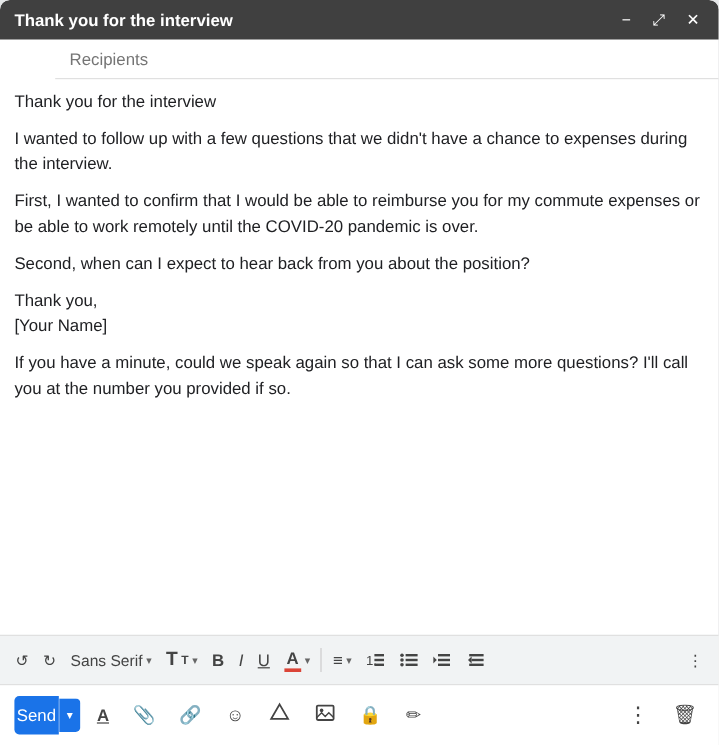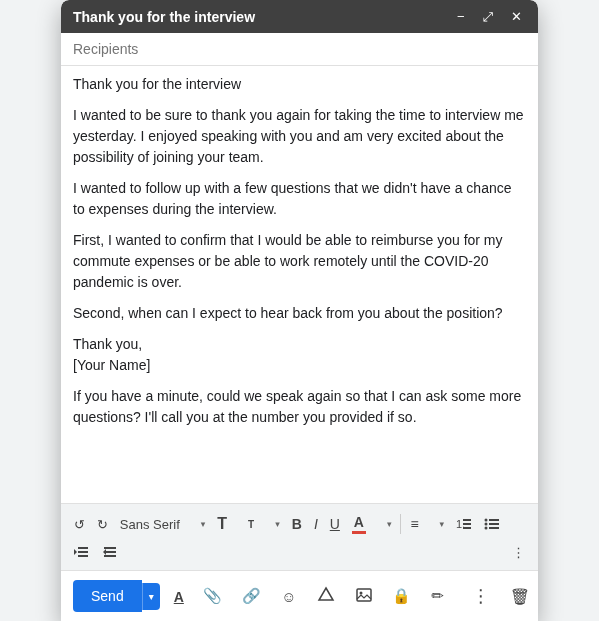--- a/index.html
+++ b/index.html
@@ -1,19 +1,19 @@
 <!DOCTYPE html>
 <html><head>
   <meta charset="utf-8">
   <style>
     * { box-sizing: border-box; margin: 0; padding: 0; }
     body { font-family: Arial, sans-serif; font-size: 14px; background: #f1f3f4; display: flex; justify-content: center; align-items: center; min-height: 100vh; }
 
     .compose-window {
-      width: 477px;
+      width: 599px;
       height: 621px;
       background: #fff;
       border-radius: 8px 8px 0 0;
       box-shadow: 0 8px 24px rgba(0,0,0,0.3);
       display: flex;
       flex-direction: column;
       overflow: hidden;
     }
 
     .title-bar {
@@ -46,20 +46,21 @@
       padding: 2px 4px;
       line-height: 1;
     }
 
     .recipients-row {
       padding: 8px 12px;
       border-bottom: 1px solid #e0e0e0;
       color: #757575;
       font-size: 14px;
       flex-shrink: 0;
+      margin-left: 46px;
     }
 
     .body-area {
       flex: 1;
       overflow-y: auto;
       padding: 8px 12px;
       font-size: 14px;
       color: #202124;
       line-height: 1.5;
     }
@@ -99,21 +100,21 @@
     .font-family-select {
       background: none;
       border: none;
       cursor: pointer;
       padding: 4px 5px;
       border-radius: 3px;
       font-size: 13px;
       color: #444;
       display: flex;
       align-items: center;
-      gap: 21px;
+      gap: 3px;
     }
 
     .divider-v {
       width: 1px;
       height: 20px;
       background: #ccc;
       margin: 0 2px;
     }
 
     .caret-down {
@@ -133,21 +134,21 @@
 
     .send-btn-group {
       display: flex;
       align-items: center;
     }
 
     .send-btn {
       background: #1a73e8;
       color: #fff;
       border: none;
-      padding: 8px 18px;
+      padding: 8px 2px;
       border-radius: 4px 0 0 4px;
       font-size: 14px;
       font-weight: 500;
       cursor: pointer;
     }
 
     .send-dropdown-btn {
       background: #1a73e8;
       color: #fff;
       border: none;
@@ -216,21 +217,20 @@
       <button class="title-bar-btn">✕</button>
     </div>
   </div>
 
   <div class="recipients-row">
     <span>Recipients</span>
   </div>
 
   <div class="body-area">
     <p>Thank you for the interview</p>
-    <p>I wanted to be sure to thank you again for taking the time to interview me yesterday. I enjoyed speaking with you and am very excited about the possibility of joining your team.</p>
     <p>I wanted to follow up with a few questions that we didn't have a chance to expenses during the interview.</p>
     <p>First, I wanted to confirm that I would be able to reimburse you for my commute expenses or be able to work remotely until the COVID-20 pandemic is over.</p>
     <p>Second, when can I expect to hear back from you about the position?</p>
     <p>
       <span>Thank you,</span><br>
       <span>[Your Name]</span>
     </p>
     <p>If you have a minute, could we speak again so that I can ask some more questions? I'll call you at the number you provided if so.</p>
   </div>
 

